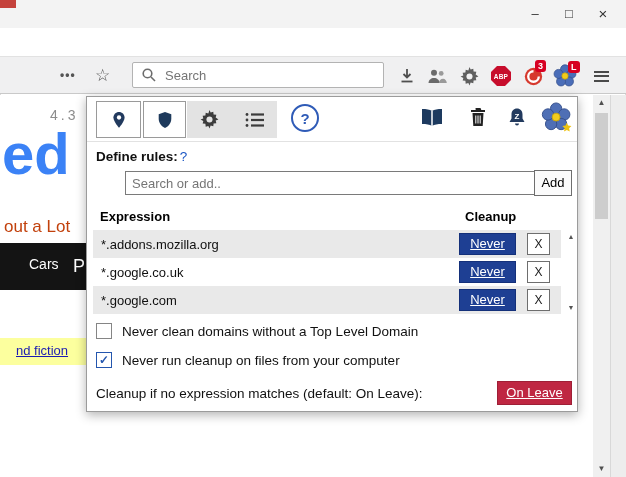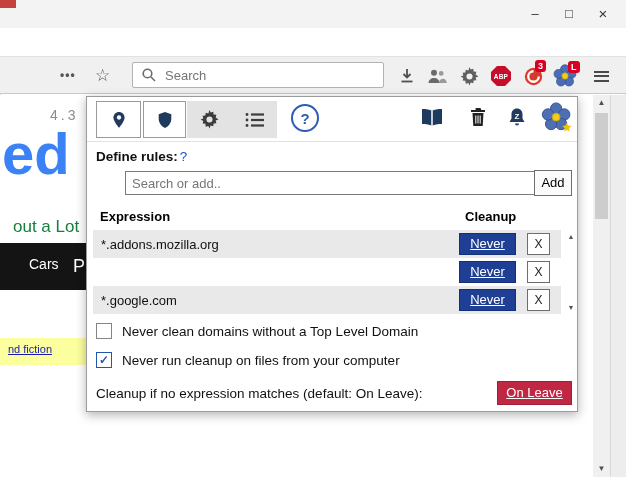--- a/index.html
+++ b/index.html
@@ -36,26 +36,26 @@
     height:12px;line-height:12px;padding:0 3px;border-radius:3px;z-index:3;}
   .hamburger{position:absolute;left:594px;top:11px;width:16px;cursor:pointer;}
   .hamburger span{display:block;width:15px;height:2px;background:#4a4a4a;margin:2.5px 0;}
 
   
   .content{position:absolute;top:95px;left:0;width:626px;height:382px;background:#fff;}
 
   
   .frag-rating{position:absolute;left:50px;top:12px;font-size:14px;color:#8c8c8c;letter-spacing:3px;}
   .frag-heading{position:absolute;left:2px;top:30px;font-size:58px;font-weight:bold;color:#3b82f6;line-height:1;}
-  .frag-sub{position:absolute;left:13px;top:122px;font-size:17px;color:#15803d;}
+  .frag-sub{position:absolute;left:4px;top:122px;font-size:17px;color:#c2410c;}
   .frag-nav{position:absolute;left:0;top:148px;width:102px;height:47px;background:#141414;}
   .nav-cars{position:absolute;left:29px;top:13px;font-size:14px;color:#fff;cursor:pointer;}
   .nav-p{position:absolute;left:73px;top:13px;font-size:18px;color:#fff;cursor:pointer;}
   .frag-highlight{position:absolute;left:0;top:243px;width:86px;height:27px;background:#fcff9e;}
-  .frag-link{position:absolute;left:8px;top:5px;font-size:11px;color:#1b1bb3;
+  .frag-link{position:absolute;left:16px;top:5px;font-size:13px;color:#1b1bb3;
     text-decoration:underline;cursor:pointer;white-space:nowrap;}
 
   
   .scrollbar{position:absolute;left:593px;top:0;width:17px;height:382px;background:#f0f0f0;}
   .sb-up,.sb-down{position:absolute;left:0;width:17px;height:16px;font-size:8px;color:#505050;
     text-align:center;line-height:16px;cursor:pointer;}
   .sb-up{top:0;} .sb-down{bottom:0;}
   .sb-thumb{position:absolute;left:2px;top:18px;width:13px;height:106px;background:#cdcdcd;cursor:pointer;}
   .frame-strip{position:absolute;left:610px;top:0;width:16px;height:382px;background:#ededed;
     border-left:1px solid #d8d8d8;box-sizing:border-box;}
@@ -301,20 +301,21 @@
       <span class="hdr-expr">Expression</span>
       <span class="hdr-cleanup">Cleanup</span>
 
       <div class="rows">
         <div class="rule-row odd">
           <span class="expr">*.addons.mozilla.org</span>
           <div class="never-btn">Never</div>
           <div class="x-btn">X</div>
         </div>
         <div class="rule-row even">
+          <span class="expr">*.google.co.uk</span>
           <div class="never-btn">Never</div>
           <div class="x-btn">X</div>
         </div>
         <div class="rule-row odd">
           <span class="expr">*.google.com</span>
           <div class="never-btn">Never</div>
           <div class="x-btn">X</div>
         </div>
       </div>
       <div class="rules-scroll">

